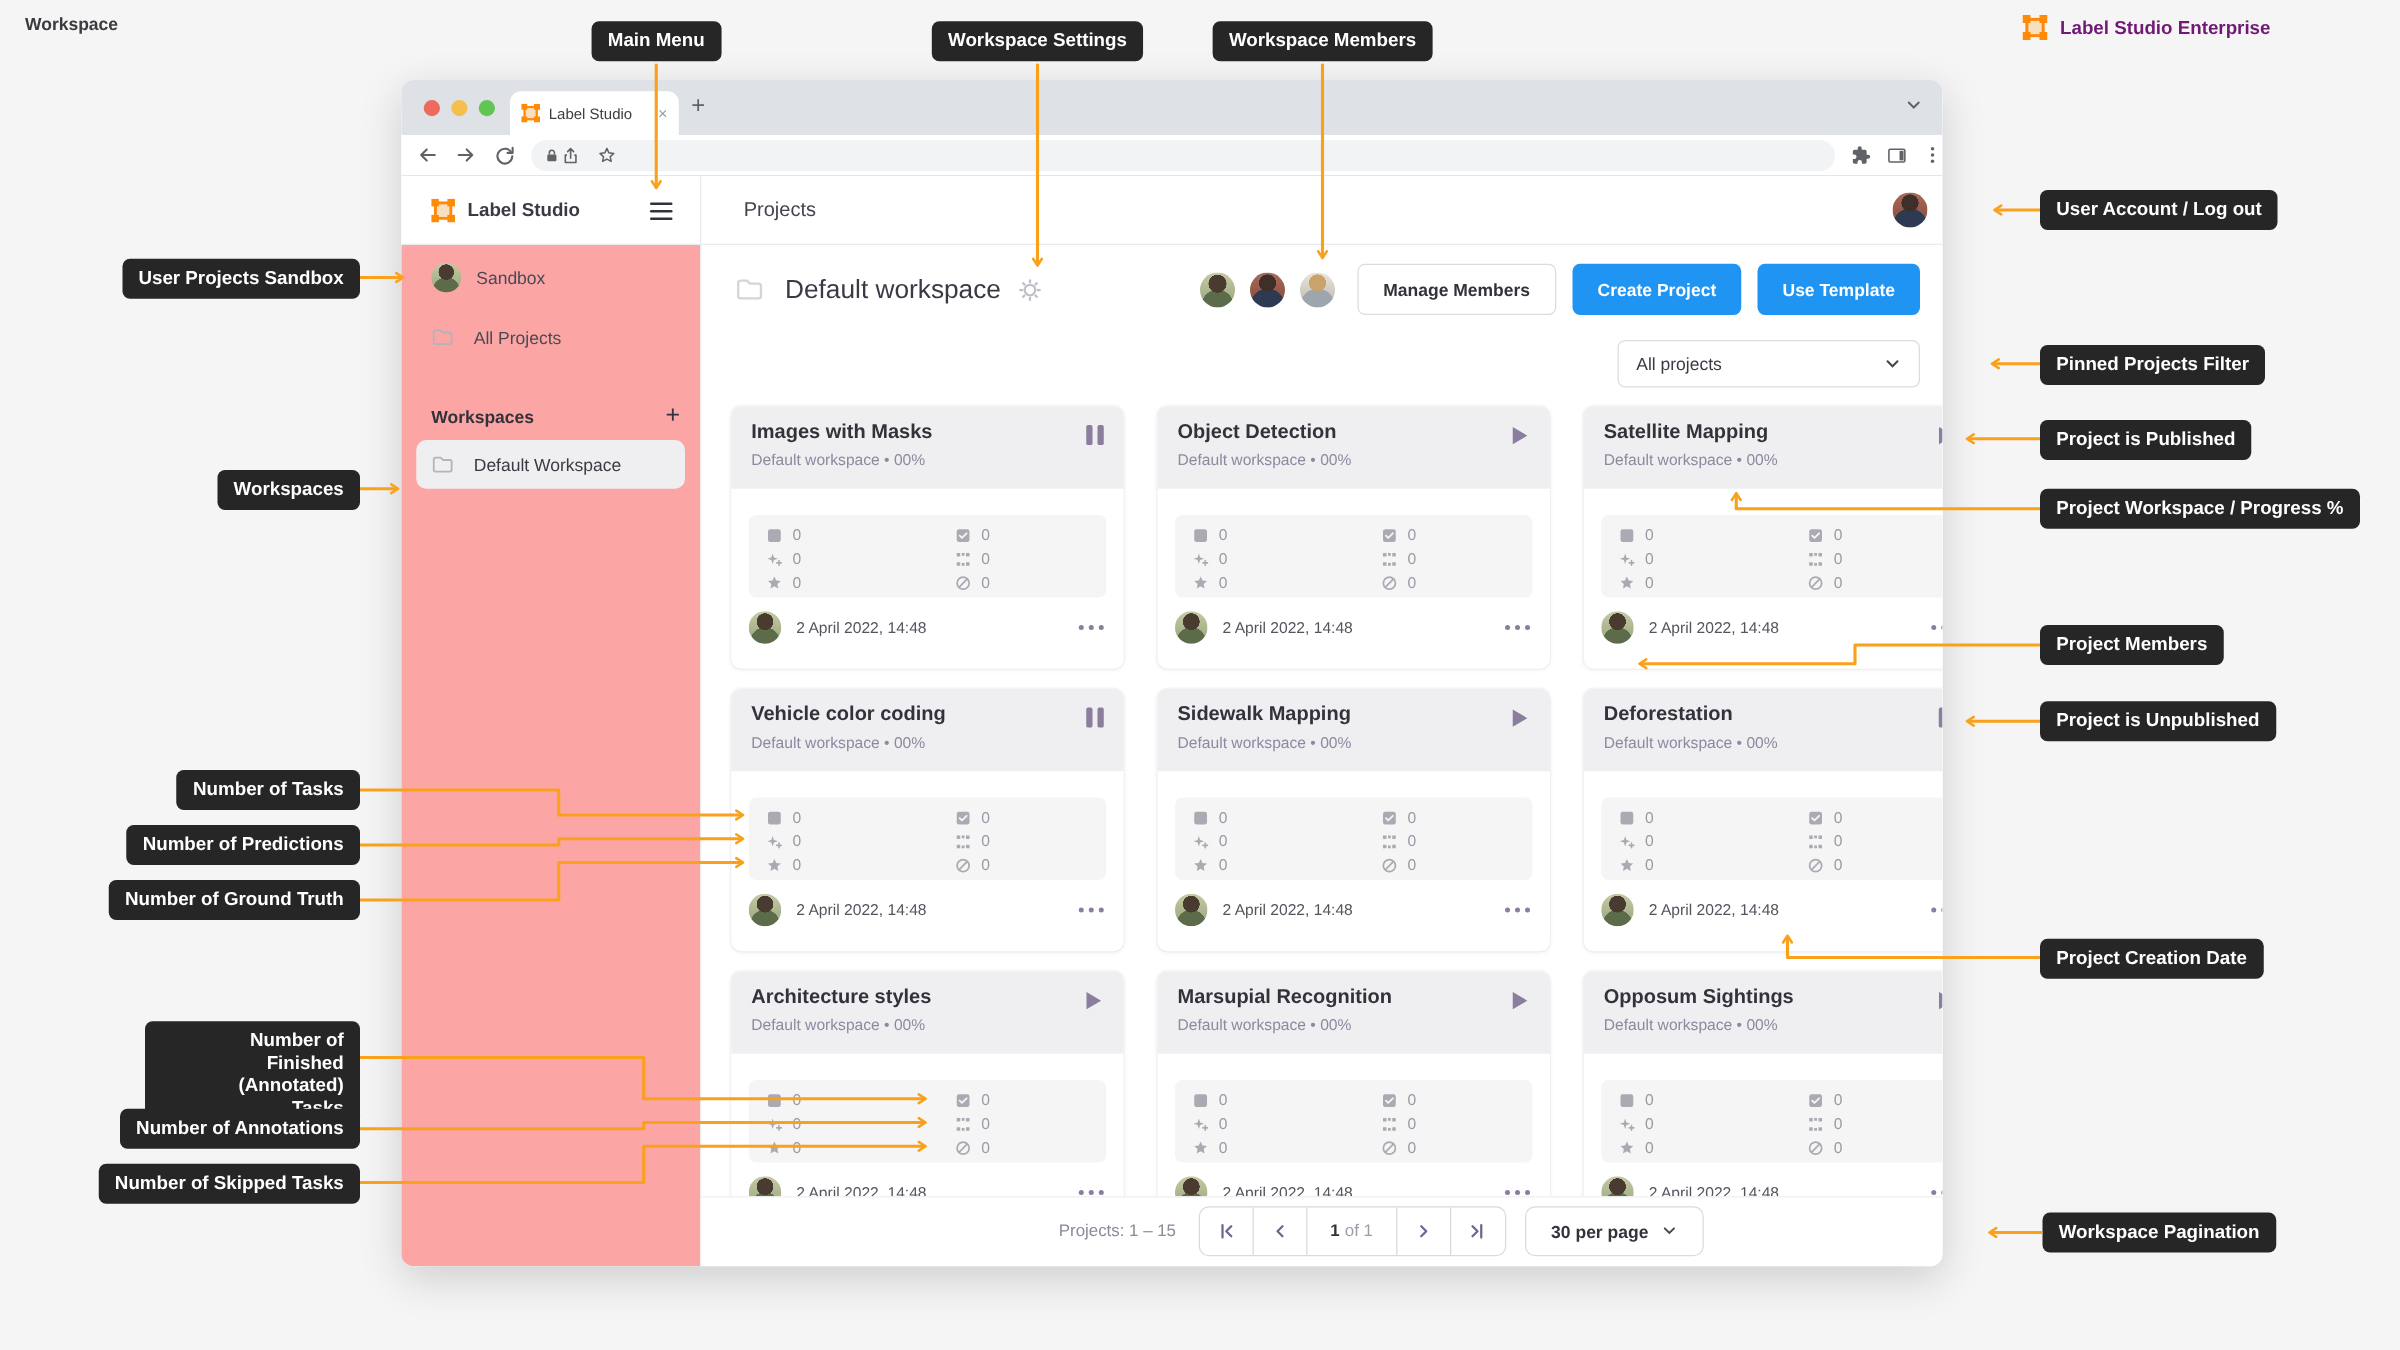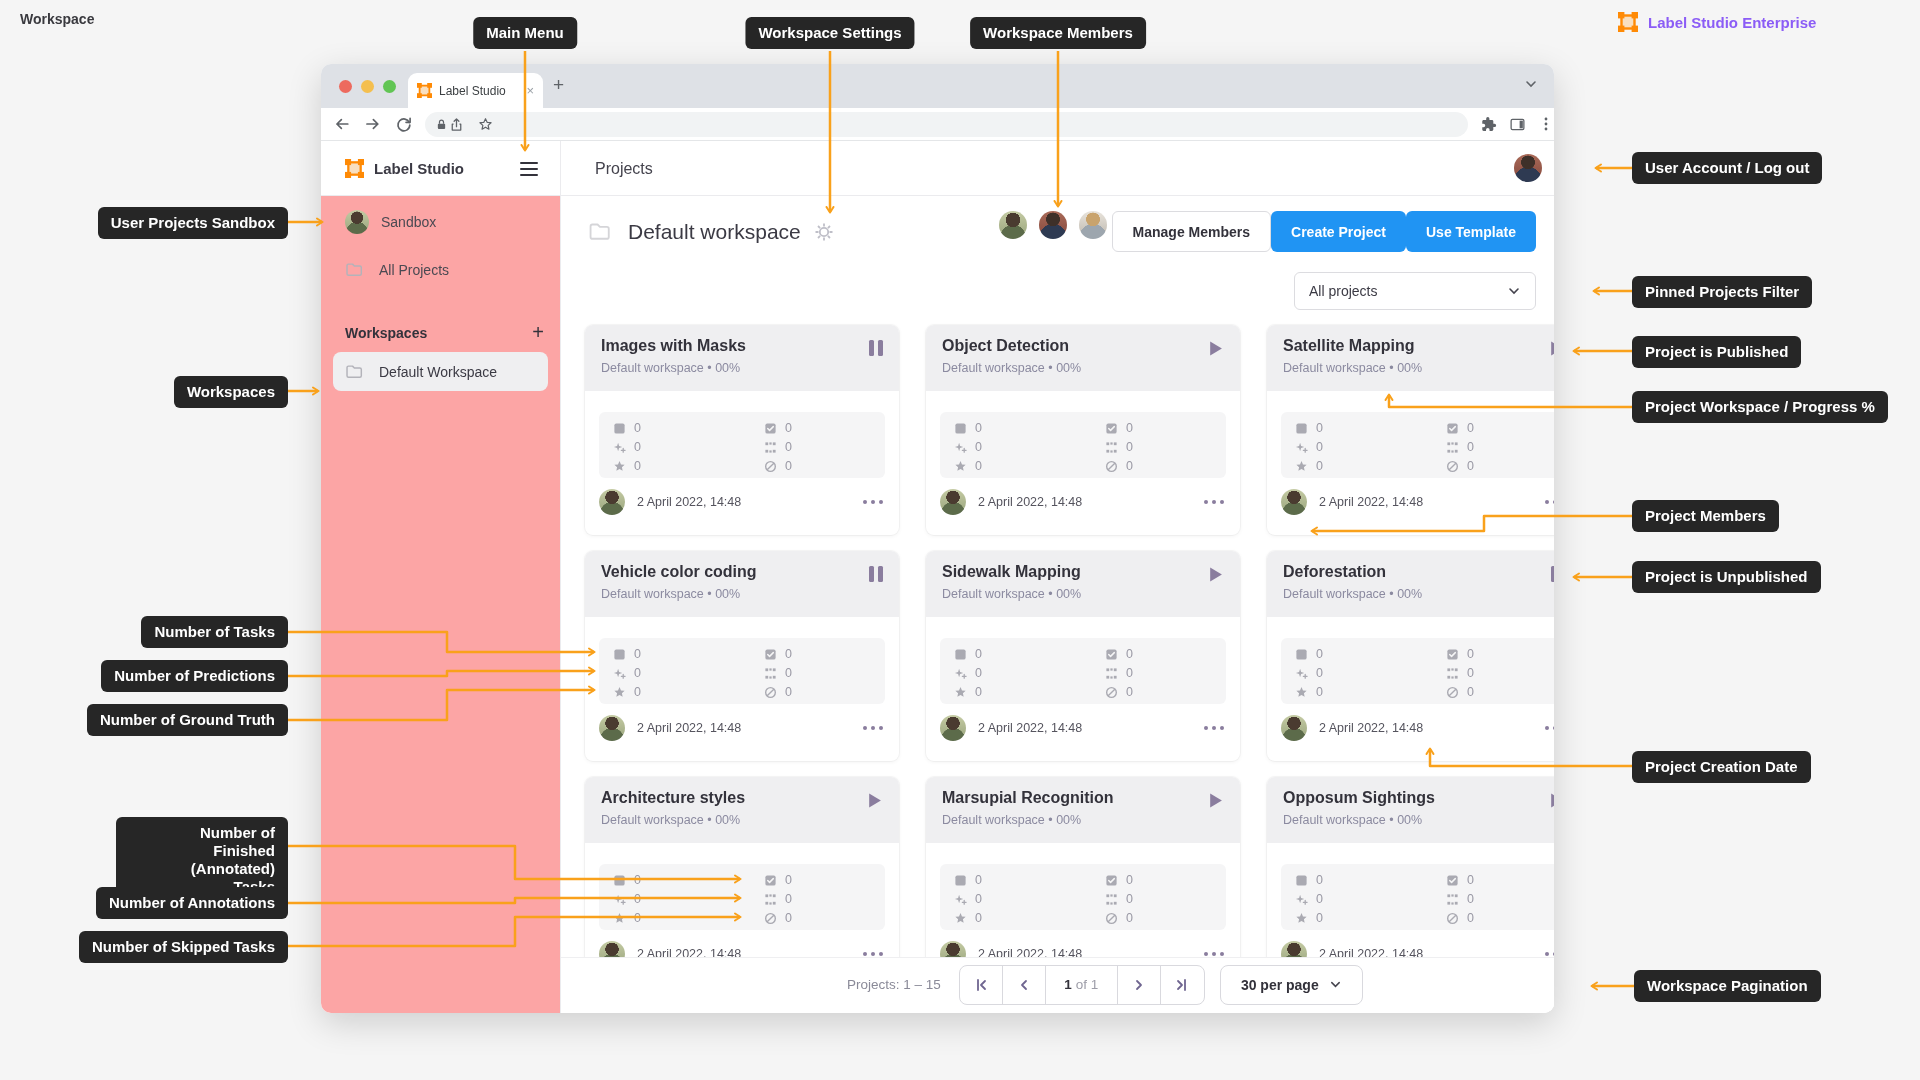--- a/index.html
+++ b/index.html
@@ -3,21 +3,21 @@
 <meta charset="utf-8">
 <style>
   * { margin:0; padding:0; box-sizing:border-box; }
   html,body { width:1920px; height:1080px; overflow:hidden; }
   body { font-family:"Liberation Sans", sans-serif; background:#F5F5F5; }
   .stage { position:relative; width:1920px; height:1080px; background:#F5F5F5; overflow:hidden; }
 
   
   .page-title { position:absolute; left:20px; top:11px; font-size:14px; font-weight:700; color:#3A3A3F; }
   .ent-brand { position:absolute; left:1618px; top:12px; display:flex; align-items:center; gap:10px; }
-  .ent-brand .txt { font-size:15px; font-weight:700; color:#8b5cf6; }
+  .ent-brand .txt { font-size:15px; font-weight:700; color:#701a75; }
 
   
   .callout { position:absolute; background:#262626; color:#FFF; font-size:15px; font-weight:700;
              line-height:18px; padding:7px 13px; border-radius:6px; white-space:nowrap; z-index:6; }
   .callout.center { transform:translateX(-50%); }
   .callout.wrap { white-space:normal; width:172px; text-align:right;padding-left:35px; }
 
   .overlay { position:absolute; left:0; top:0; z-index:7; pointer-events:none; }
 
   
@@ -61,21 +61,21 @@
   .sb-sec { display:flex; align-items:center; margin:36px 16px 8px 24px; }
   .sb-sec .lbl { font-size:14px; font-weight:700; color:#33323B; }
   .sb-sec .plus { margin-left:auto; font-size:20px; color:#33323B; font-weight:400; }
   .sb-ws { display:flex; align-items:center; gap:12px; height:39px; margin:0 12px; padding-left:12px;
            border-radius:8px; font-size:14px; color:#3B3A44; }
   .sb-ws.sel { background:#EFEFF1; }
 
   .main { position:absolute; left:240px; top:55px; right:0; bottom:0; background:#FFF; overflow:hidden; }
   .ws-head { position:absolute; left:27px; top:15px; right:18px; height:41px; display:flex; align-items:center; }
   .ws-title { font-size:21px; font-weight:500; color:#3B3A44; margin:0 12px; }
-  .ws-actions { margin-left:auto; display:flex; align-items:flex-start; }
+  .ws-actions { margin-left:auto; display:flex; align-items:center; gap:13px; }
   .member-avs { display:flex; gap:12px; margin-right:5px; }
   .btn { height:41px; border-radius:6px; font-size:14px; font-weight:600; display:flex; align-items:center;
          justify-content:center; padding:0 20px; }
   .btn-ghost { background:#FFF; border:1px solid #DCDCE0; color:#33323B; }
   .btn-blue { background:#2094F3; color:#FFF; border:none; }
   .filter-row { position:absolute; right:18px; top:76px; width:242px; height:38px; border:1px solid #DCDCE0;
                 border-radius:6px; display:flex; align-items:center; padding:0 14px; font-size:14px; color:#3B3A44; }
   .filter-row .chev { margin-left:auto; }
 
   .grid { position:absolute; left:24px; top:129px; width:996px; display:grid;

